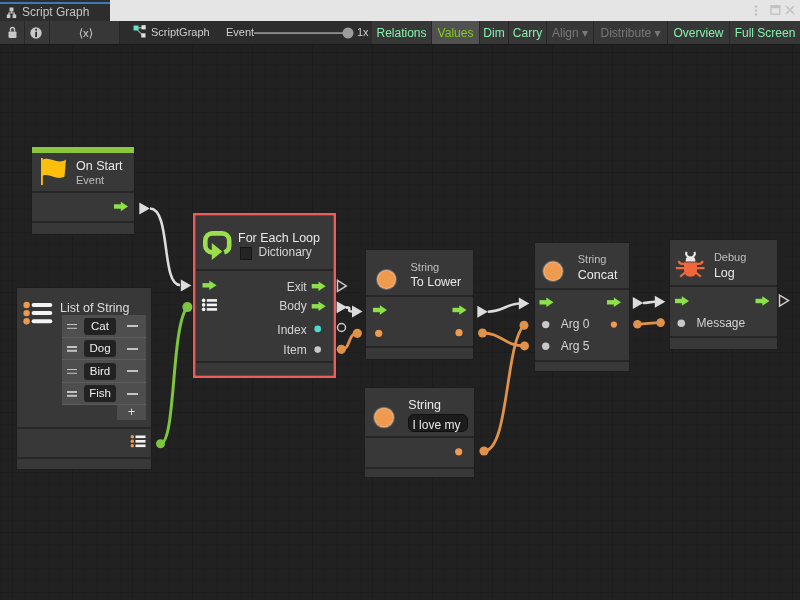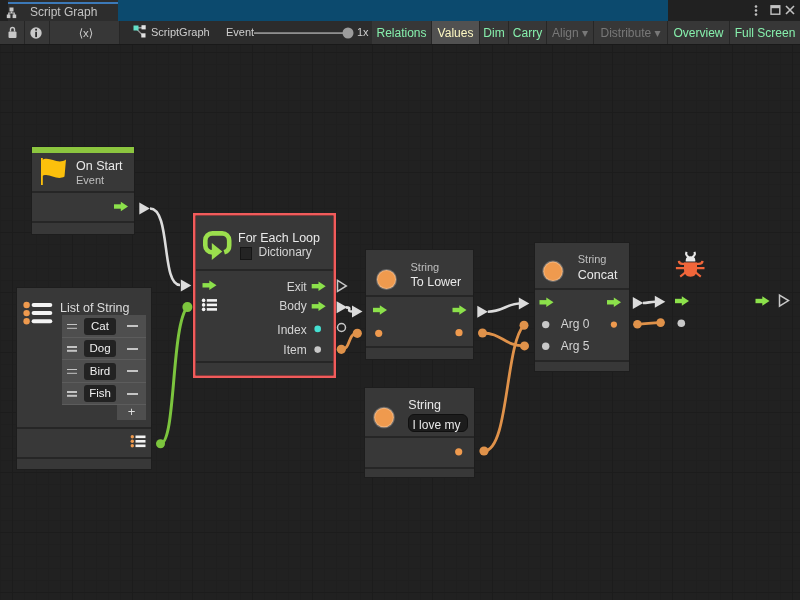--- a/index.html
+++ b/index.html
@@ -1,31 +1,31 @@
 <!DOCTYPE html>
 <html><head>
 <meta charset="utf-8">
 <style>
   * { margin:0; padding:0; box-sizing:border-box; }
   html,body { width:800px; height:600px; overflow:hidden; background:#212121;
     font-family:"Liberation Sans", sans-serif; }
   #app { position:relative; width:800px; height:600px; }
 
   
-  #titlebar { position:absolute; left:8px; top:0; width:660px; height:21px; background:#0c4a6e; }
+  #titlebar { position:absolute; left:0; top:0; width:800px; height:21px; background:#e5e5e5; }
   #tab { position:absolute; left:0; top:0; width:110px; height:21px; background:#2d2d2d; }
   #tab::before { content:""; position:absolute; left:0; top:1.5px; width:100%; height:2px; background:#3c79b8; }
   #tab .tabtext { position:absolute; left:22px; top:4.5px; font-size:12px; color:#c4c4c4; }
 
   
   #toolbar { position:absolute; left:0; top:21px; width:800px; height:24px; background:#2c2c2c;
     border-bottom:1px solid #191919; display:flex; }
   .tbtn { height:100%; display:flex; align-items:center; justify-content:center;
     font-size:12px; color:#86efac; background:#373737; border-right:1px solid #262626; }
-  .tbtn.on { background:#515151; color:#fef9c3; }
+  .tbtn.on { background:#515151; color:#84cc16; }
   .tbtn.dis { color:#787878; }
 
   
   #canvas { position:absolute; left:0; top:45px; width:800px; height:555px;
     background-color:#212121;
     background-image:
       linear-gradient(#1c1c1c 1px, transparent 1px),
       linear-gradient(90deg,#1c1c1c 1px, transparent 1px),
       linear-gradient(#1f1f1f 1px, transparent 1px),
       linear-gradient(90deg,#1f1f1f 1px, transparent 1px);
@@ -144,20 +144,27 @@
 
   <div class="node" id="n-concat" style="left:534.5px; top:242.5px; width:94px; height:128.5px;">
     <div class="sub" style="position:absolute; left:43.25px; top:10.5px;">String</div>
     <div class="title" style="position:absolute; left:43.25px; top:25.2px;">Concat</div>
     <div class="ndiv" style="top:45.2px"></div>
     <div class="plabel" style="left:26.3px; top:75.9px;">Arg 0</div>
     <div class="plabel" style="left:26.3px; top:97.5px;">Arg 5</div>
     <div class="ndiv" style="top:117.5px"></div>
   </div>
 
+  <div class="node" id="n-log" style="left:670px; top:240px; width:107px; height:109px;">
+    <div class="sub" style="position:absolute; left:43.9px; top:11px;">Debug</div>
+    <div class="title" style="position:absolute; left:43.9px; top:26px;">Log</div>
+    <div class="ndiv" style="top:45px"></div>
+    <div class="plabel" style="left:26.5px; top:77.3px;">Message</div>
+    <div class="ndiv" style="top:96px"></div>
+  </div>
 
   <svg id="svg" viewBox="0 0 800 600">
     <defs>
       <g id="ga">
           <rect x="-7.5" y="-2.2" width="8.3" height="4.4"></rect>
           <polygon points="-0.7,-4.7 6.5,0 -0.7,4.7"></polygon>
         </g>
       <g id="tri">
           <polygon points="-5.2,-6 5.3,0 -5.2,6"></polygon>
         </g>

